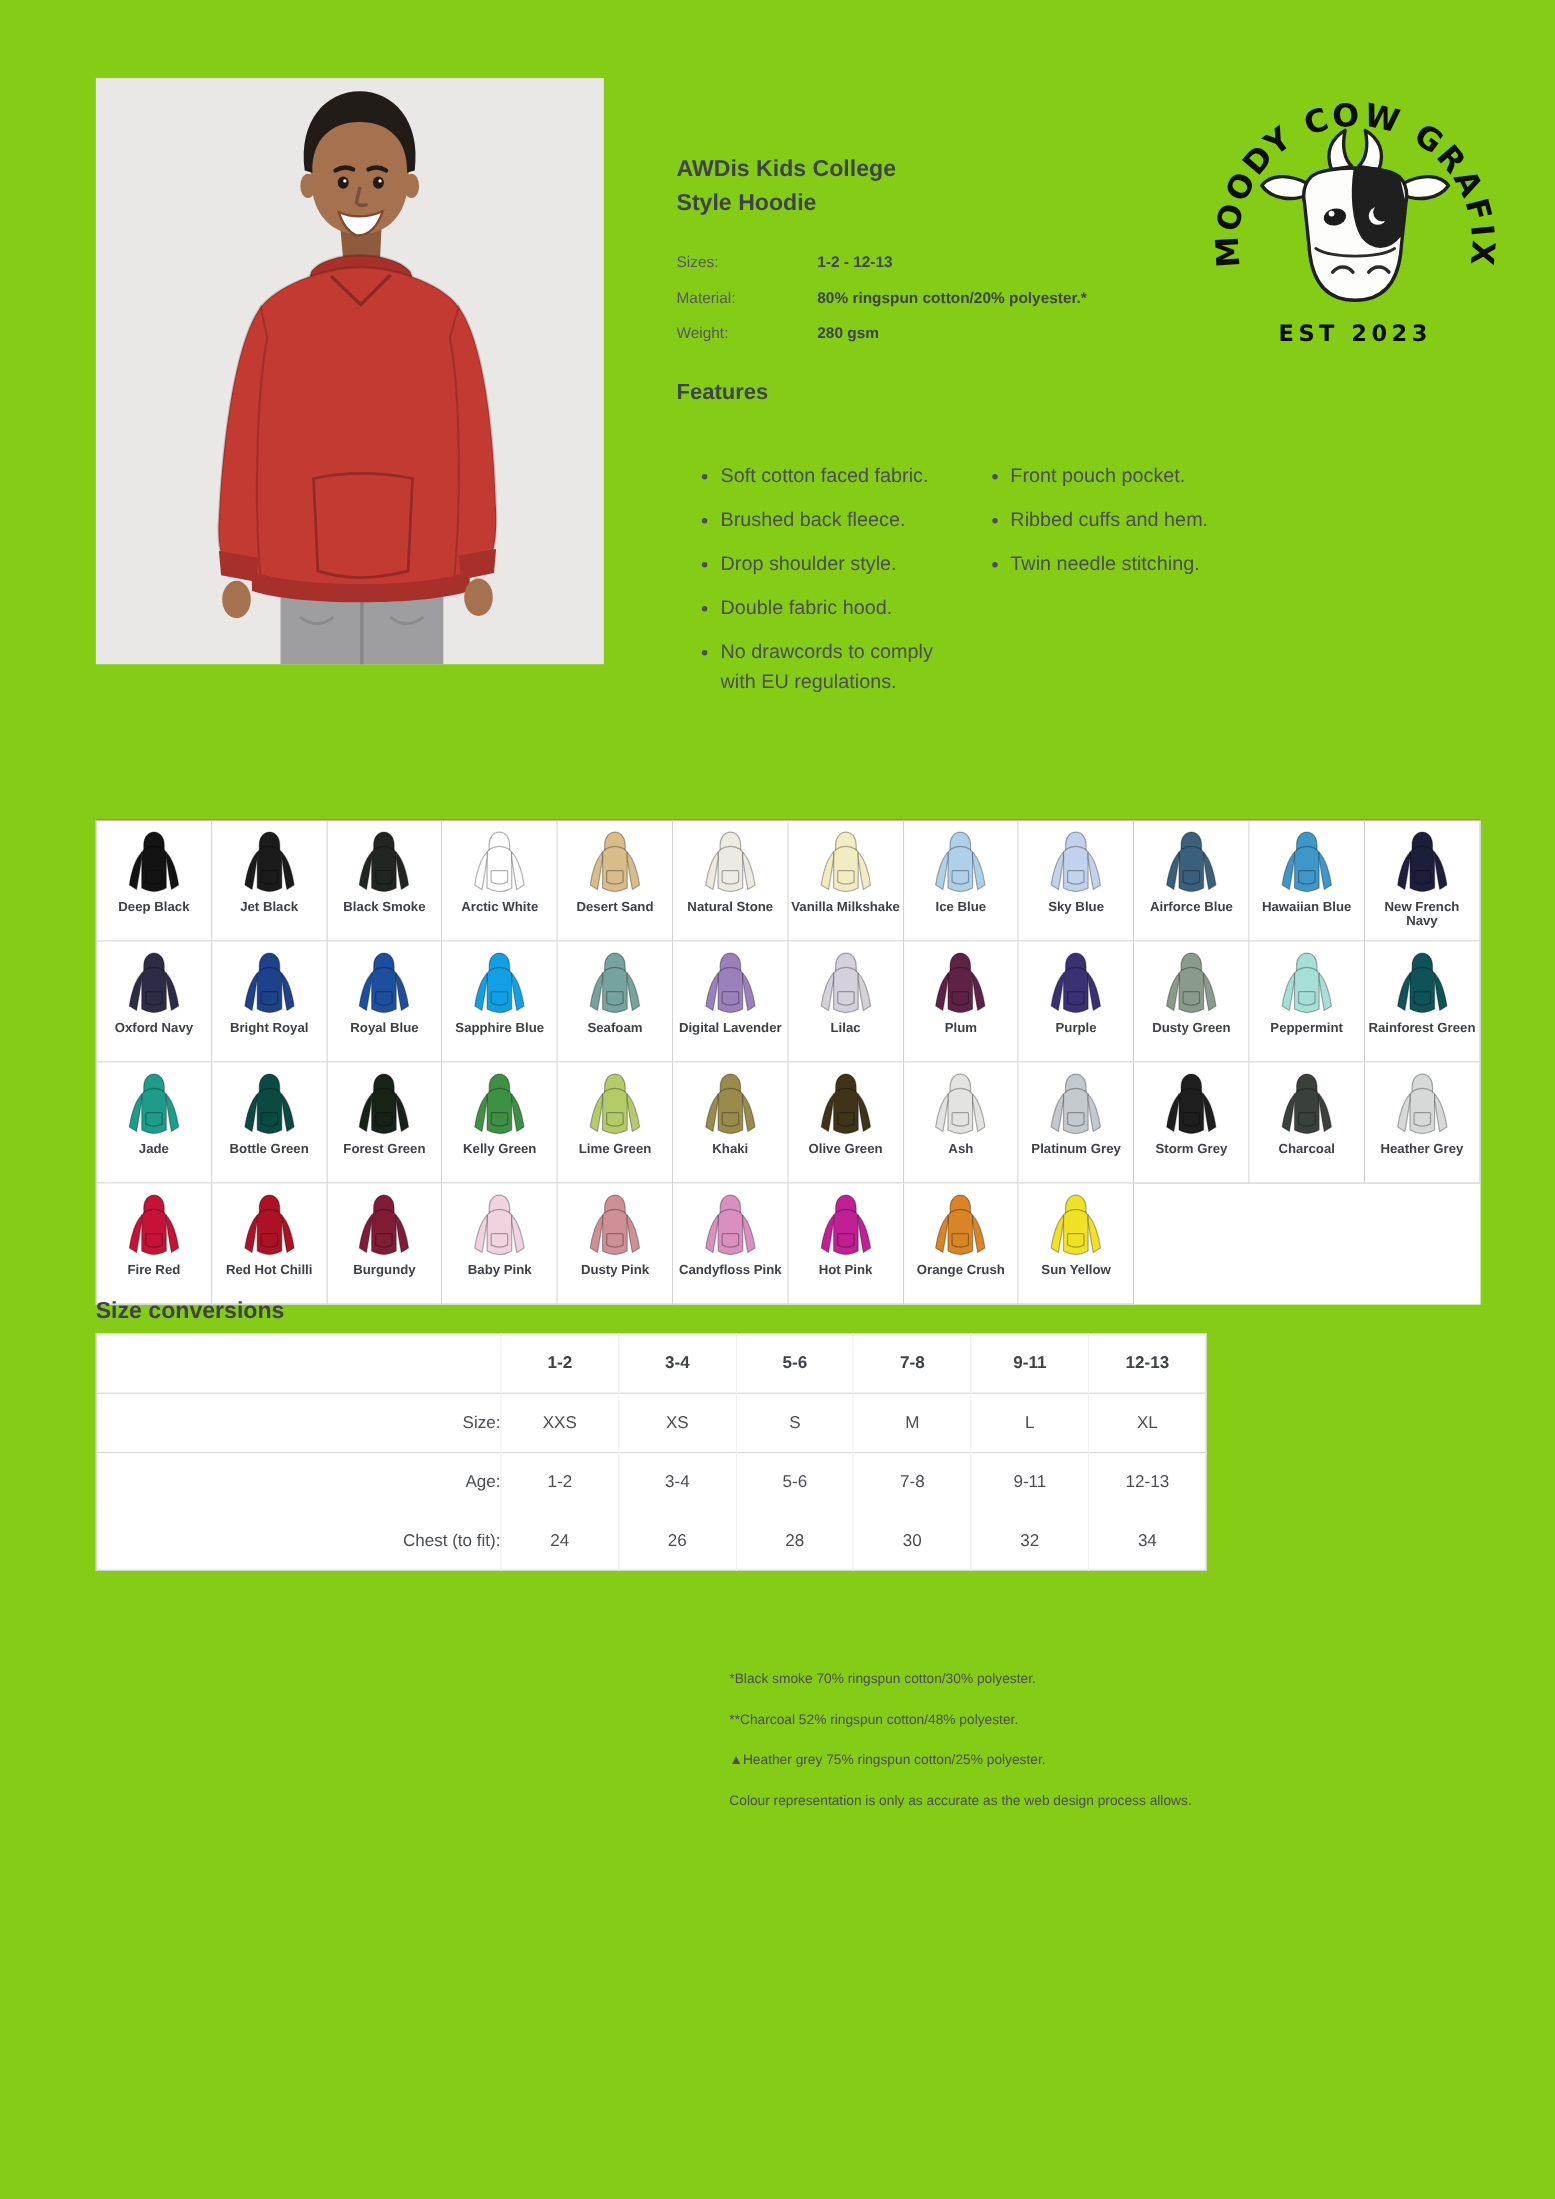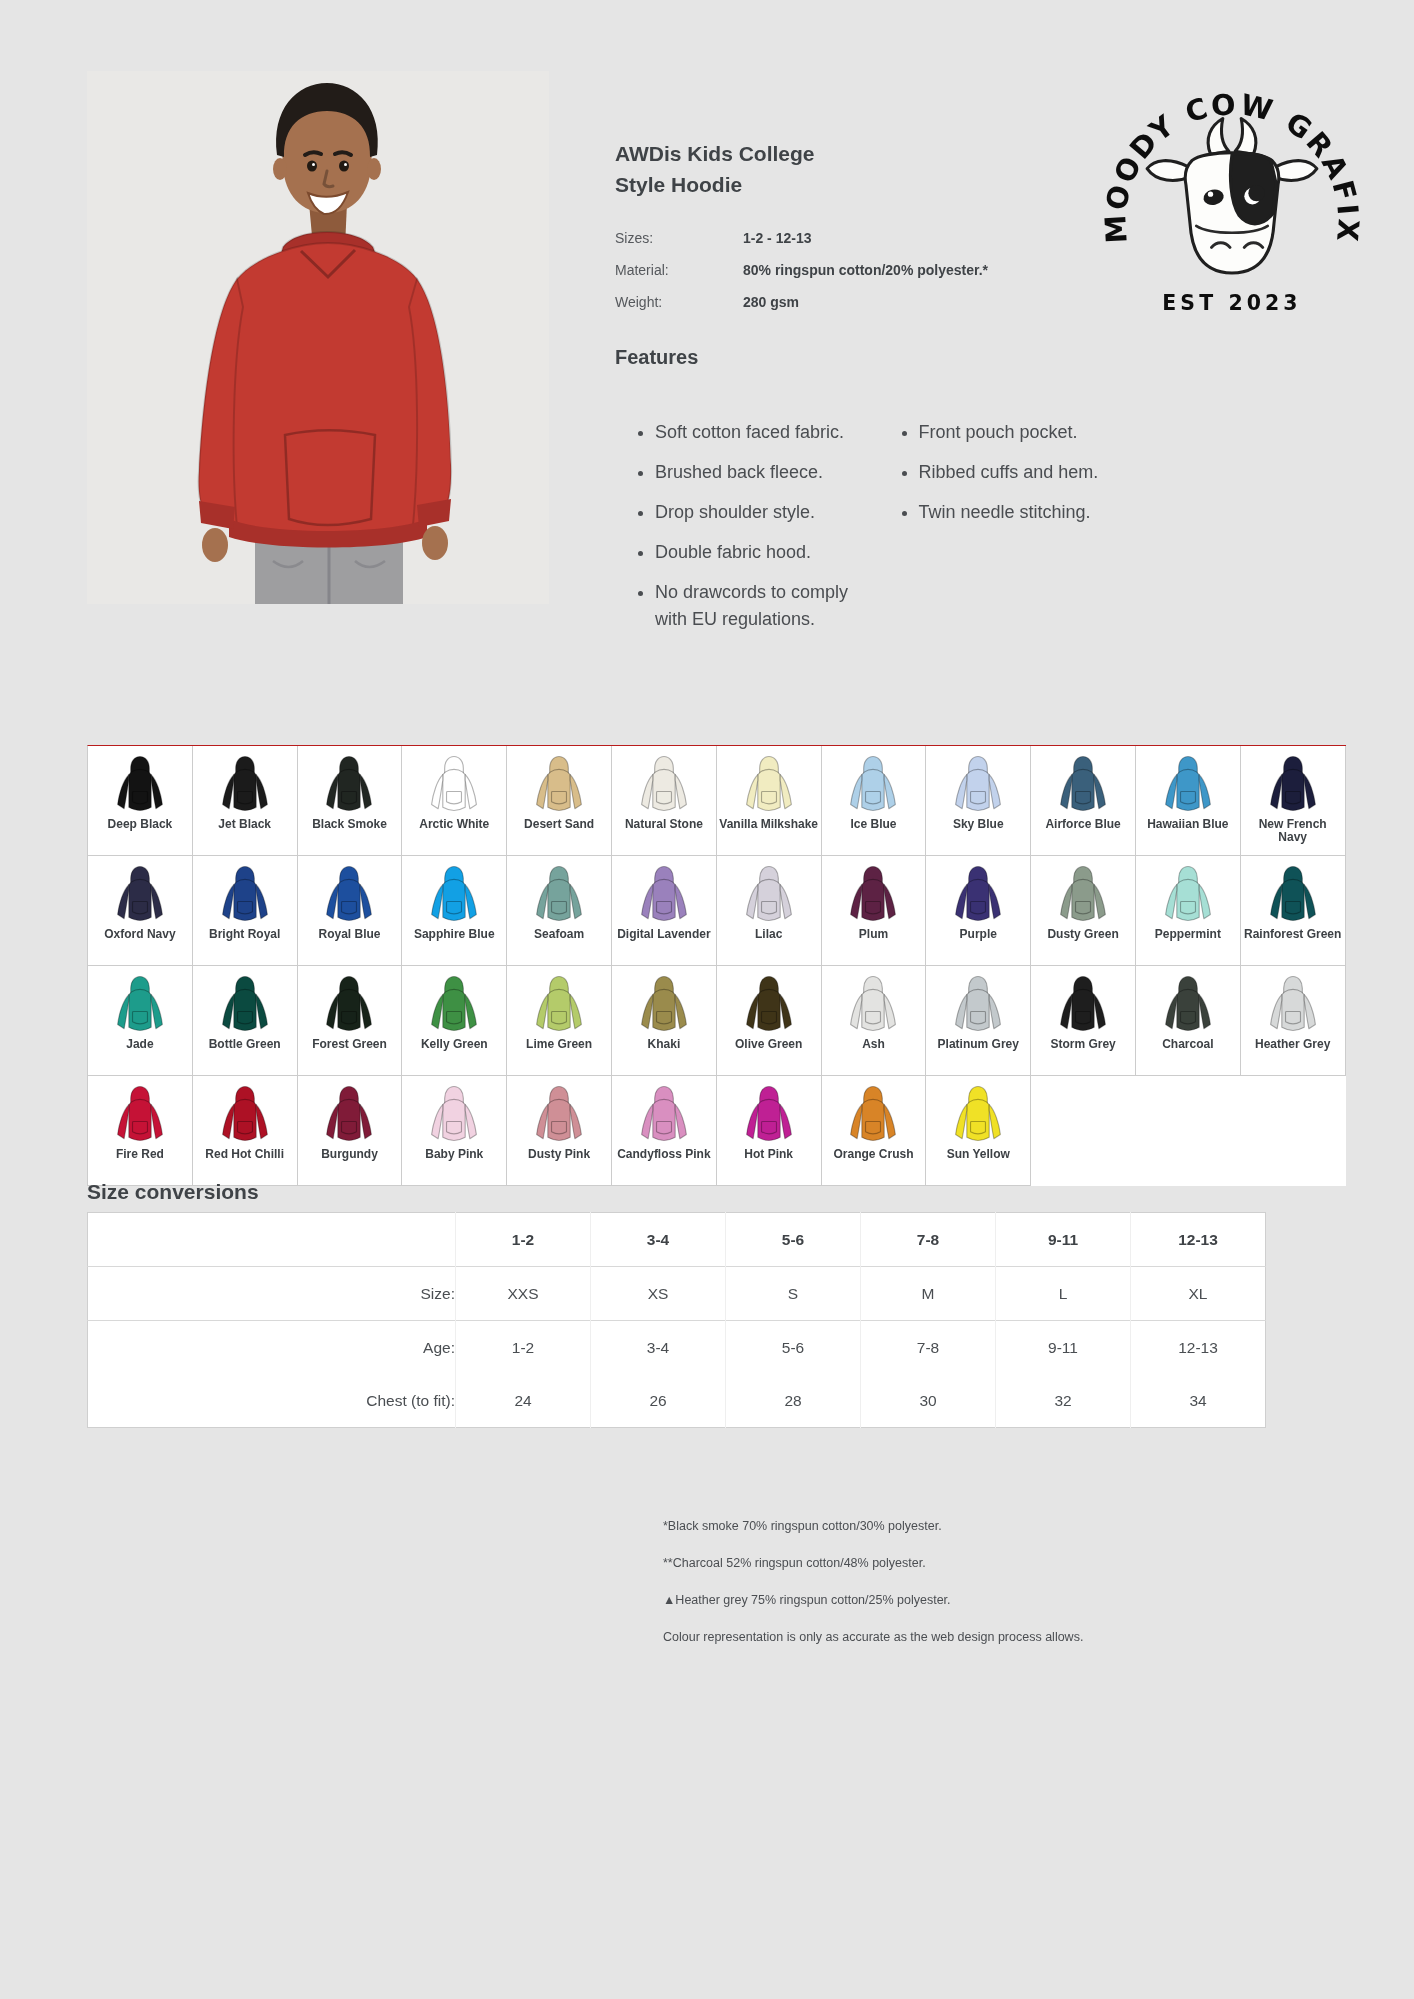--- a/index.html
+++ b/index.html
@@ -1,16 +1,16 @@
 <!DOCTYPE html>
 <html style="--photo-bg: #e9e8e6; --hoodie: #c23a31; --hoodie-shade: #a8302a; --trousers: #9e9ea0; --skin: #a5714f; --skin-shadow: #8e5b3c; --hair: #221c18;"><head>
 <meta charset="utf-8">
 <style>
   html,body{margin:0;padding:0;background:#ffffff;}
-  .page{position:relative;width:1414px;height:1999px;background:#e5e5e5;overflow:hidden;
+  .page{position:relative;width:1414px;height:1999px;background:#84cc16;overflow:hidden;
         font-family:"Liberation Sans",sans-serif;color:#3f4347;}
 
   
   .photo{position:absolute;left:87px;top:71px;width:462px;height:533px;}
   .photo svg{display:block;width:100%;height:100%;}
 
   
   .info{position:absolute;left:615px;top:138px;width:500px;}
   .product-title{font-size:21px;font-weight:bold;line-height:31px;color:#3f4347;}
   .spec-rows{margin-top:22px;}
@@ -37,21 +37,21 @@
                border-left:1px solid #cccccc;background:#fff;margin-top:47px;}
   .swatch-row{display:flex;}
   .swatch-cell{box-sizing:border-box;width:104.8px;height:110px;border-right:1px solid #cccccc;
                border-bottom:1px solid #cccccc;text-align:center;padding-top:7px;background:#fff;}
   .swatch-cell svg{width:56px;height:62px;display:block;margin:0 auto;}
   .swatch-label{margin-top:3px;font-size:12px;line-height:13px;font-weight:bold;color:#3d4145;
                 padding:0 2px;}
 
   
   .size-heading{position:absolute;left:87px;top:1180px;font-size:21px;font-weight:bold;color:#3f4347;}
-  .size-table{position:absolute;left:87px;top:1212px;width:1179px;border-collapse:collapse;
+  .size-table{position:absolute;left:87px;top:1212px;width:1010px;border-collapse:collapse;
               table-layout:fixed;background:#fff;border:1px solid #cfcfcf;}
   .size-table th,.size-table td{font-size:15.5px;color:#4a4e52;height:53px;padding:0;
               border-left:1px solid #efefef;}
   .size-table th:first-child,.size-table td:first-child{border-left:none;}
   .size-table col.label-col{width:368px;}
   .size-table thead th{font-weight:bold;color:#3f4347;text-align:center;}
   .size-table thead tr{border-bottom:1px solid #d8d8d8;}
   .size-table tbody tr.row-0{border-bottom:1px solid #d8d8d8;}
   .size-table tbody th{font-weight:normal;text-align:right;padding-left:22px;}
   .size-table tbody td{text-align:center;}

